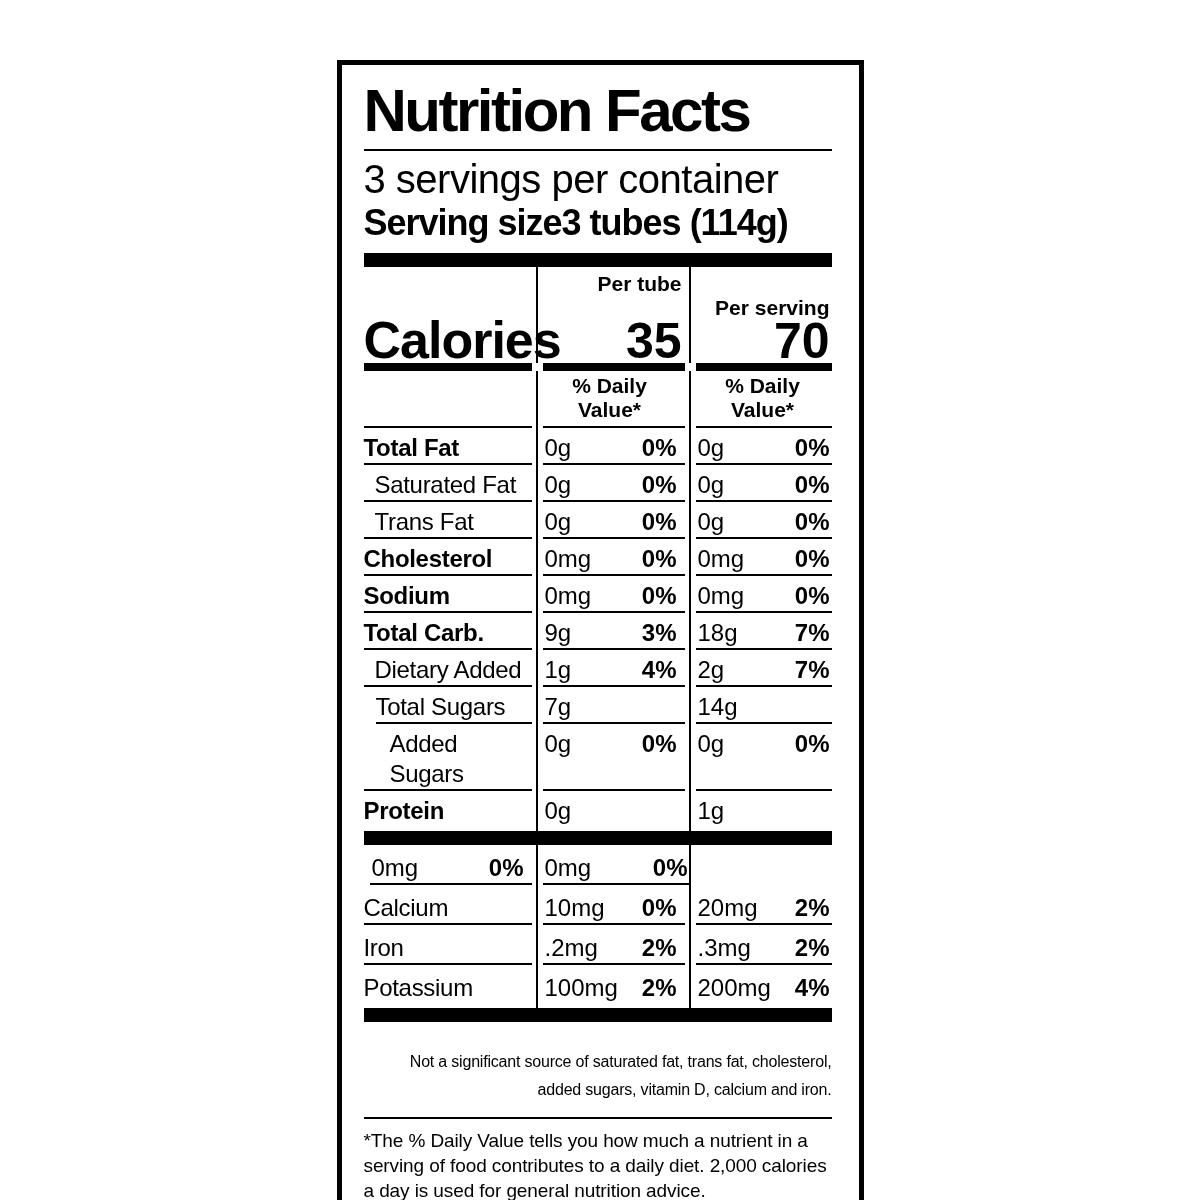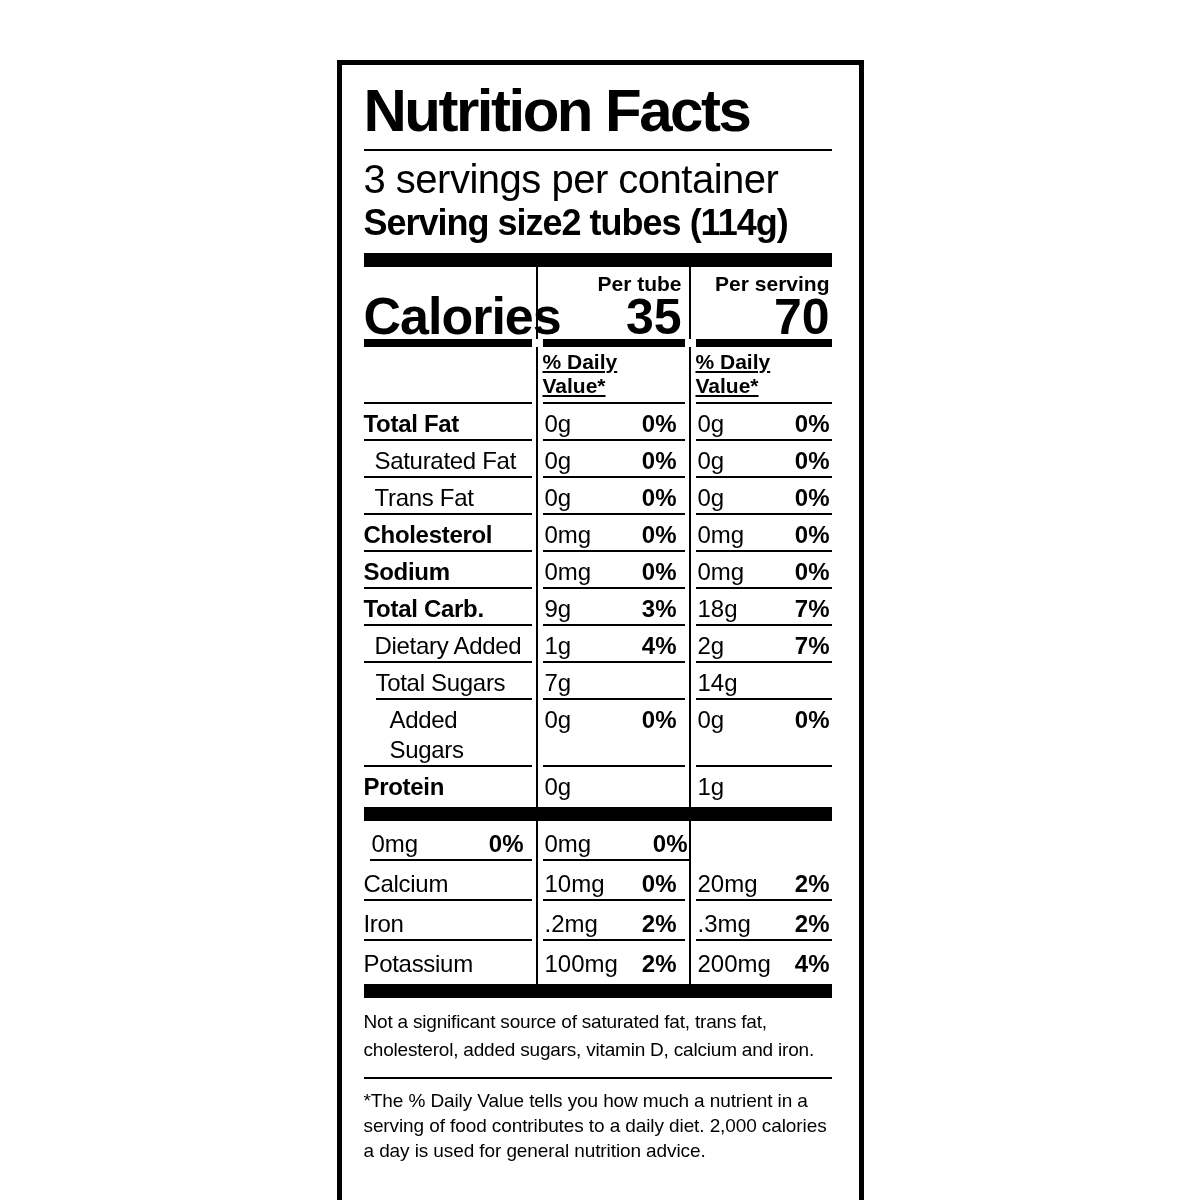--- a/index.html
+++ b/index.html
@@ -35,72 +35,73 @@
   
   .twrap { position: relative; }
   .vd { position: absolute; top: 0; bottom: 0; width: 2px; background: #000; }
   .vd1 { left: 172px; } .vd2 { left: 325px; }
 
   .grid3 { display: grid; grid-template-columns: 173px 153px 142px; }
 
   .cal .cal-word { grid-column: 1; grid-row: 1 / 3; align-self: end; font-size: 52px; font-weight: bold; letter-spacing: -1px; line-height: 42px; padding-bottom: 2px; }
   .cal .colhead { font-size: 21px; font-weight: bold; text-align: right; padding-top: 5px; line-height: 23px; }
   .cal .ch2 { grid-column: 2; grid-row: 1; padding-right: 8px; }
-  .cal .ch3 { grid-column: 3; grid-row: 1; padding-right: 2px; }
+  .cal .ch3 { grid-column: 3; grid-row: 1; padding-right: 2px; margin-top: 24px; }
   .cal .calval { font-size: 50px; font-weight: bold; text-align: right; line-height: 44px; align-self: end; }
   .cal .cv2 { grid-column: 2; grid-row: 2; padding-right: 8px; }
   .cal .cv3 { grid-column: 3; grid-row: 2; padding-right: 2px; }
 
   .midbar { position: relative; background: #fff; height: 8px; }
   .midbar .seg { background: #000; height: 8px; }
   .midbar .s1 { margin-right: 5px; }
   .midbar .s2 { margin-left: 6px; margin-right: 5px; }
   .midbar .s3 { margin-left: 6px; }
 
-  .dvh { font-size: 21px; font-weight: bold; text-align: left; text-decoration: underline; }
+  .dvh { font-size: 21px; font-weight: bold; text-align: center; }
   .dvh .cell { border-bottom: 2px solid #000; padding: 3px 0 4px 0; line-height: 24px; }
   .dvh .c1 { margin-right: 5px; }
   .dvh .c2 { margin-left: 6px; margin-right: 5px; padding-right: 8px; }
   .dvh .c3 { margin-left: 6px; padding-right: 2px; }
 
   .nr .cell { border-bottom: 2px solid #000; padding-top: 5px; line-height: 30px; font-size: 24px; }
   .nr .c-name { margin-right: 5px; letter-spacing: -0.3px; }
   .nr .c-val { display: flex; justify-content: space-between; align-items: baseline; }
   .nr .c-v2 { margin-left: 6px; margin-right: 5px; padding-left: 2px; padding-right: 8px; }
   .nr .c-v3 { margin-left: 6px; padding-left: 2px; padding-right: 2px; }
   .nr .pct { font-weight: bold; }
   .nr .bold { font-weight: bold; }
   .nr .ind1 { padding-left: 11px; }
   .nr .ind2 { padding-left: 26px; }
   .nr .ind-line { margin-left: 12px; padding-left: 0; }
   .nr.nb .cell { border-bottom: none; padding-bottom: 5px; }
   .nr.vit .cell { padding-top: 8px; }
 
   .nf-notsig {
-    font-size: 19px; line-height: 28px; letter-spacing: -0.2px;
-    margin-top: 10px;
+    font-size: 16px; line-height: 28px; letter-spacing: -0.2px;
+    margin-top: 26px;
+    text-align: right;
   }
   .hr-thin { height: 2px; background: #000; margin-top: 13px; }
   .nf-footnote {
     font-size: 19px; line-height: 25px; letter-spacing: -0.1px;
     margin-top: 9px;
   }
 </style>
 </head>
 <body>
 
 <div class="nf-label">
 
   <div class="nf-title">Nutrition Facts</div>
 
   <div class="nf-servings">3 servings per container</div>
 
   <div class="nf-serving-size">
     <span>Serving size</span>
-    <span>2 tubes (114g)</span>
+    <span>3 tubes (114g)</span>
   </div>
 
   <div class="bar-thick bar-top"></div>
 
   <div class="twrap">
     <div class="vd vd1"></div>
     <div class="vd vd2"></div>
 
     <div class="grid3 cal">
       <div class="cal-word">Calories</div>

